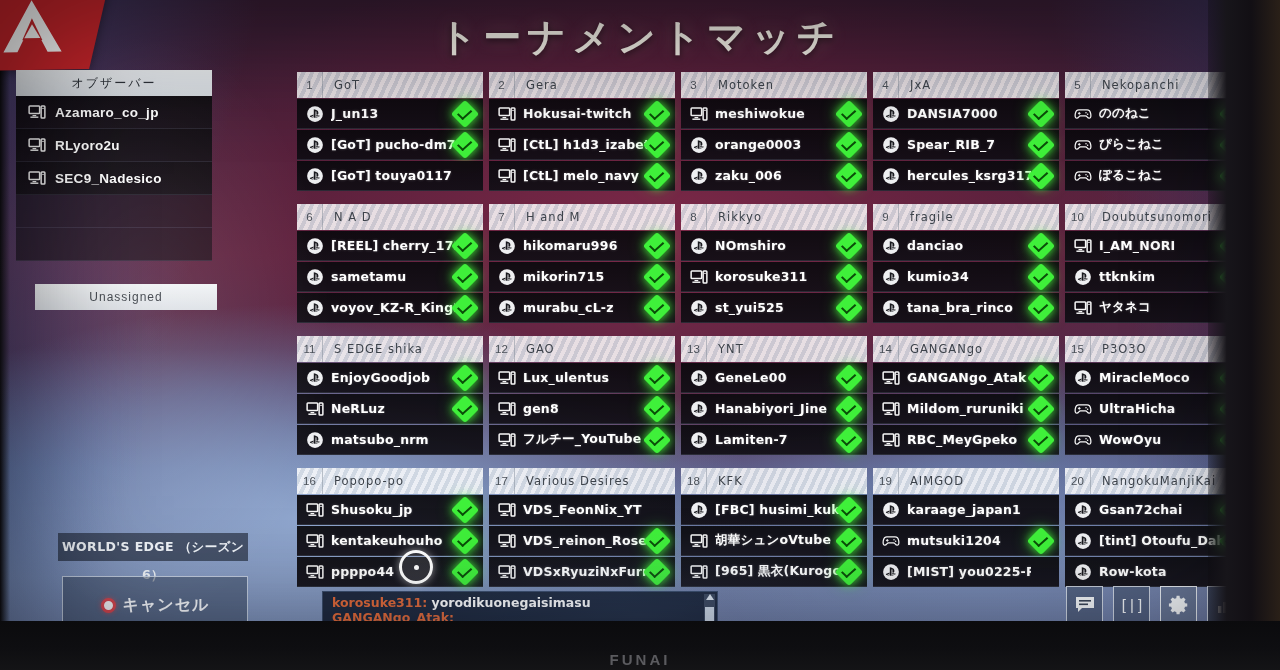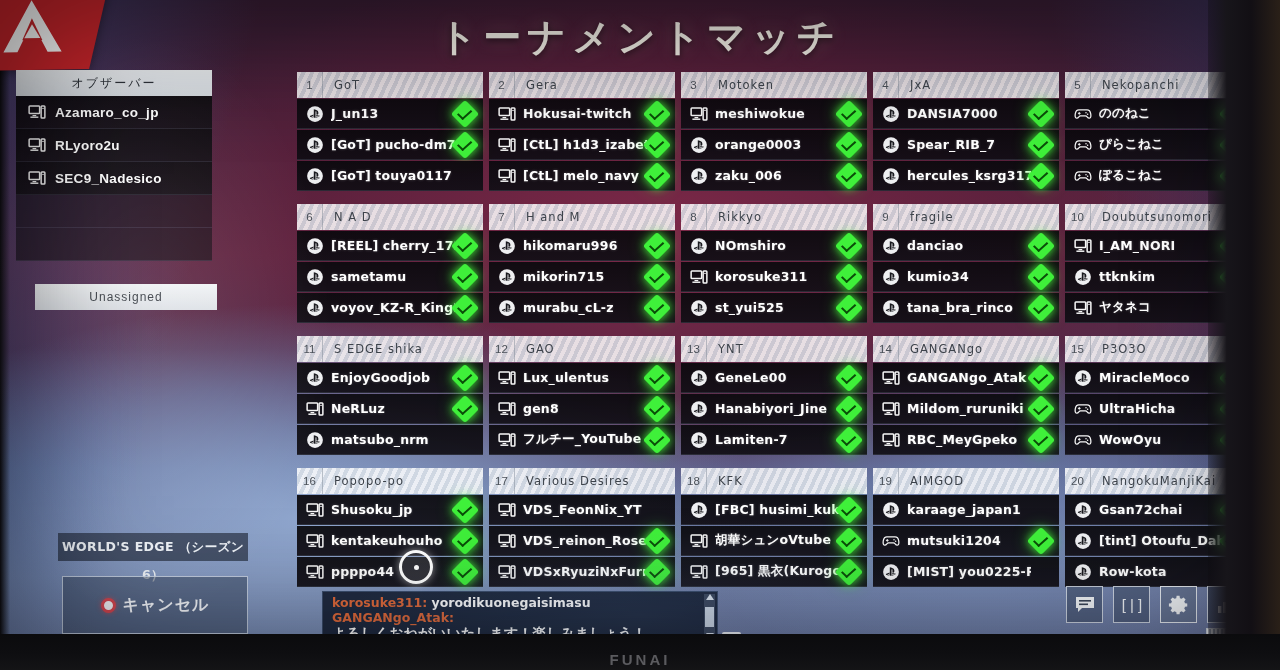--- a/index.html
+++ b/index.html
@@ -23,21 +23,21 @@
     filter: blur(0.4px);
   }
   #photo-bg::after {
     content:""; position:absolute; inset:0;
     background:
       linear-gradient(105deg, rgba(70,110,190,0.40) 0%, rgba(70,110,190,0.0) 18%),
       linear-gradient(255deg, rgba(60,95,175,0.35) 0%, rgba(60,95,175,0.0) 16%);
   }
   
   #bezel-bottom {
-    position:absolute; left:0; right:0; bottom:0; height:36px;
+    position:absolute; left:0; right:0; bottom:0; height:49px;
     background: linear-gradient(180deg,#0b0b0d 0%, #0e0e11 55%, #141416 100%);
   }
   #bezel-brand {
     position:absolute; left:50%; transform:translateX(-50%); bottom:2px;
     color:#5b5b5f; font-size:15px; letter-spacing:3px; font-weight:bold;
     font-family:"Liberation Sans", sans-serif;
   }
   #bezel-right {
     position:absolute; right:0; top:0; bottom:0; width:72px;
     background: linear-gradient(90deg, rgba(12,10,14,0.35) 0%, #17151a 26%, #120f14 60%, #2a2018 100%);

